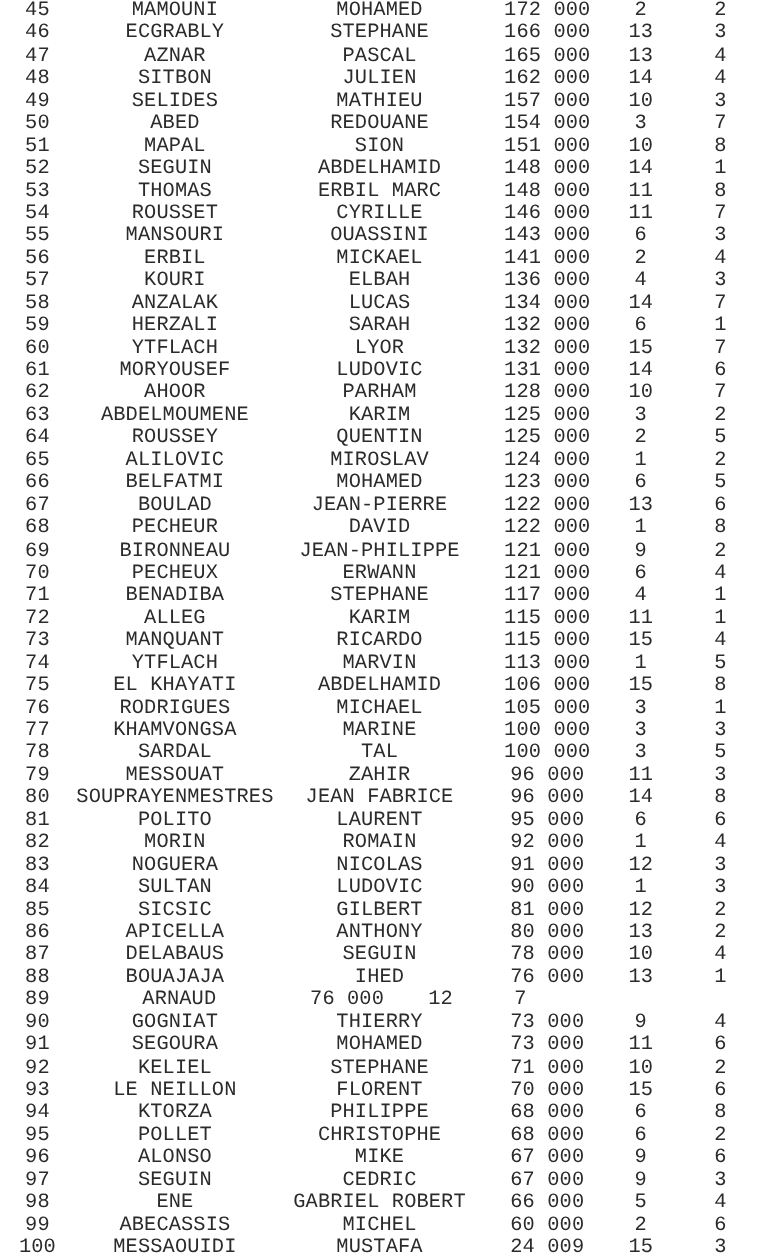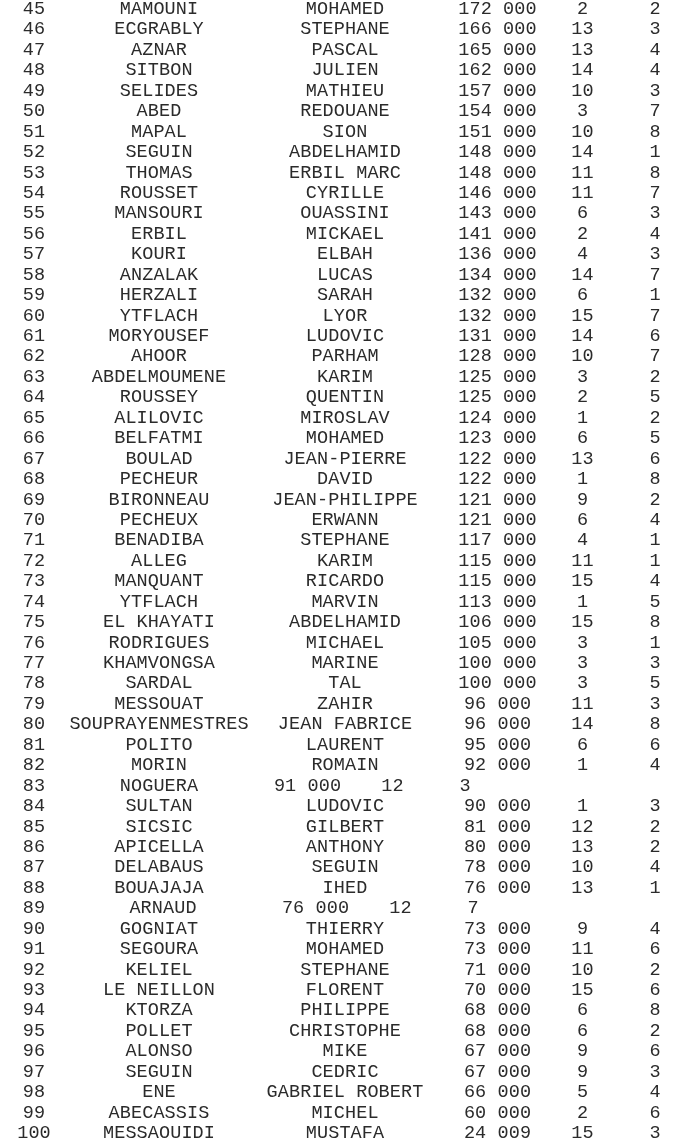--- a/index.html
+++ b/index.html
@@ -348,20 +348,21 @@
         <div class="cell c-rank">82</div>
         <div class="cell c-last_name">MORIN</div>
         <div class="cell c-first_name">ROMAIN</div>
         <div class="cell c-chips">92 000</div>
         <div class="cell c-table">1</div>
         <div class="cell c-seat">4</div>
       </div>
       <div class="row">
         <div class="cell c-rank">83</div>
         <div class="cell c-last_name">NOGUERA</div>
+        <div class="cell c-first_name">NICOLAS</div>
         <div class="cell c-chips">91 000</div>
         <div class="cell c-table">12</div>
         <div class="cell c-seat">3</div>
       </div>
       <div class="row">
         <div class="cell c-rank">84</div>
         <div class="cell c-last_name">SULTAN</div>
         <div class="cell c-first_name">LUDOVIC</div>
         <div class="cell c-chips">90 000</div>
         <div class="cell c-table">1</div>

